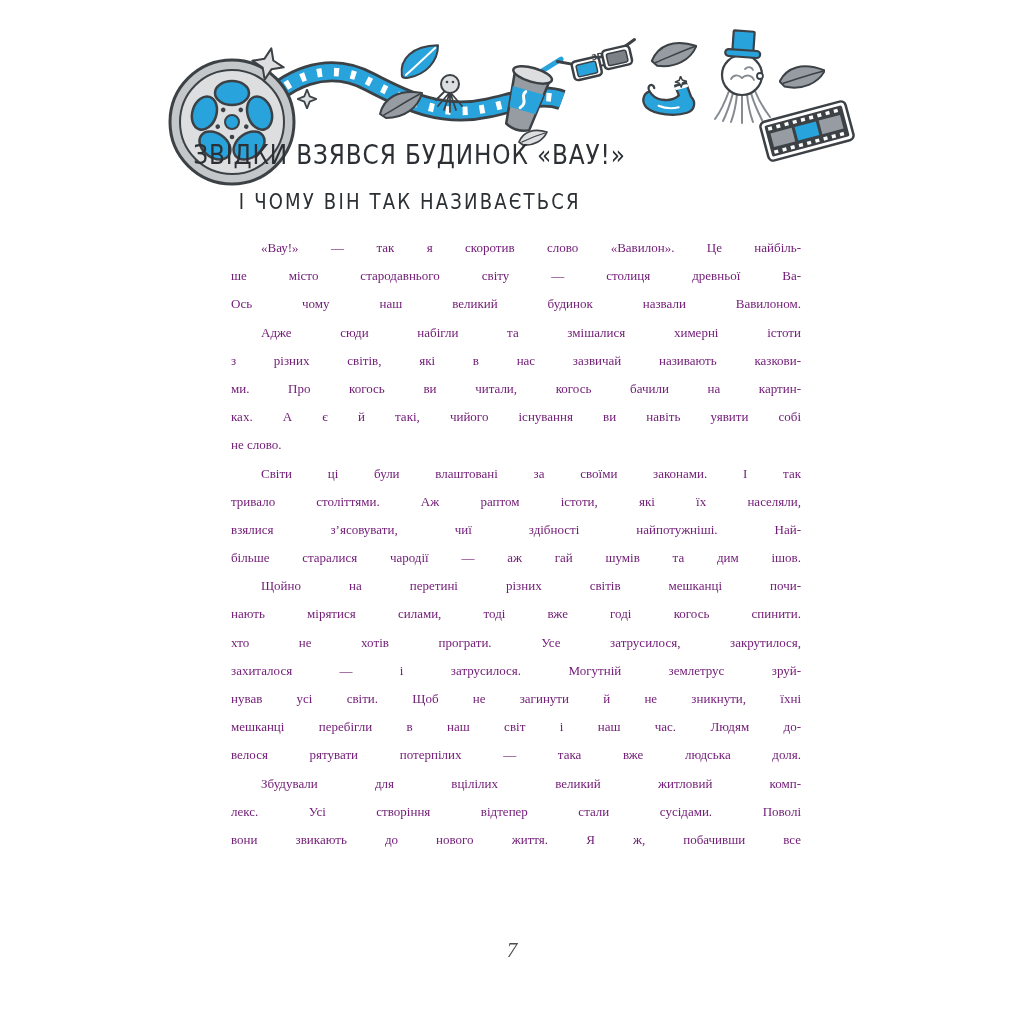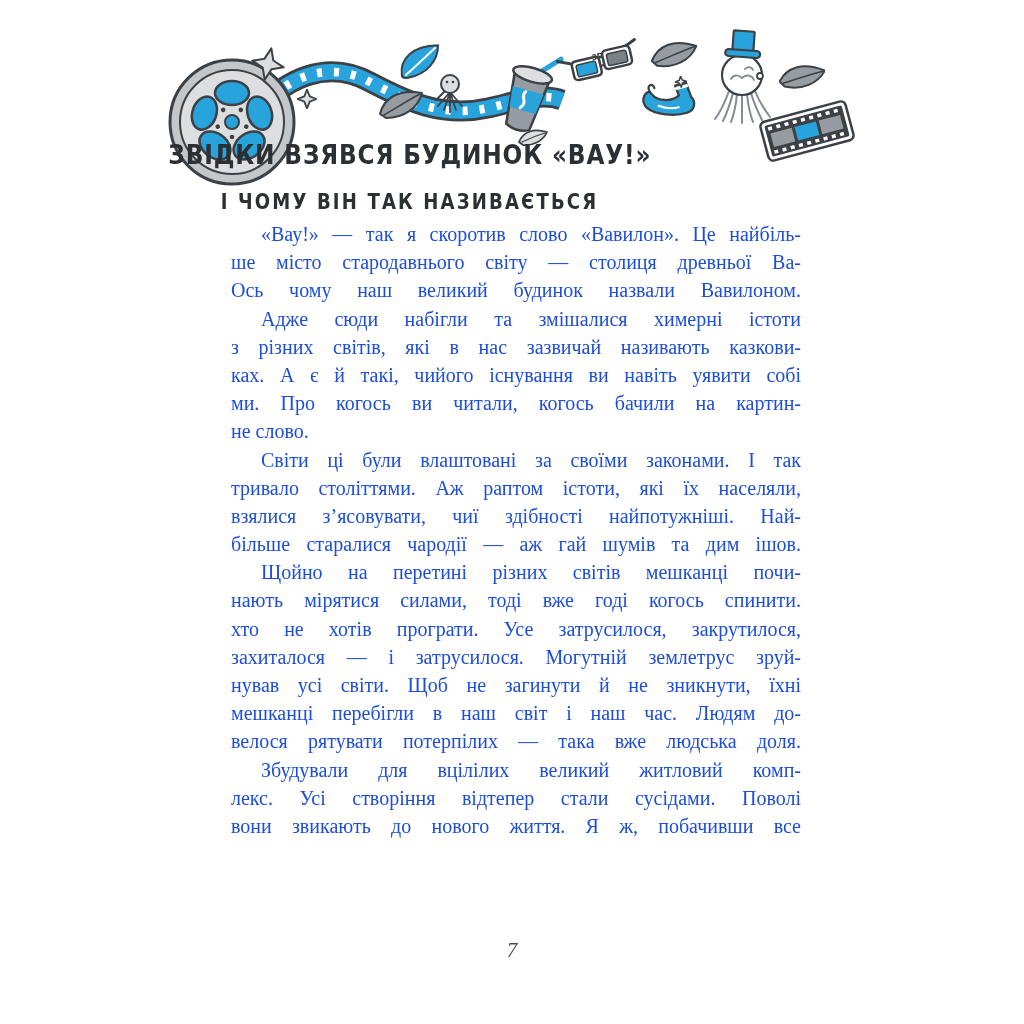--- a/index.html
+++ b/index.html
@@ -6,27 +6,27 @@
   #page{position:relative;width:1024px;height:1024px;background:#fff;overflow:hidden;
         font-family:"Liberation Serif",serif;
         --accent:#29a3dc;--ink:#3c4146;--gray:#969ca1;--light:#dcdee0}
   .deco{position:absolute}
   
   .fa{fill:var(--accent)} .fg{fill:var(--gray)} .fl{fill:var(--light)} .fw{fill:#fff} .fi{fill:var(--ink)} .nf{fill:none}
   .si{stroke:var(--ink)} .sw{stroke:#fff} .sa{stroke:var(--accent)} .sg{stroke:#858b91}
   .rc{stroke-linecap:round;stroke-linejoin:round}
   
   #title{position:absolute;left:0;top:141px;width:820px;text-align:center;
-         font-family:"DejaVu Sans",sans-serif;font-weight:bold;color:#2c3034;
+         font-family:"DejaVu Sans",sans-serif;font-weight:normal;color:#2c3034;
          text-transform:uppercase;line-height:1}
   #title .t1{font-size:27px;letter-spacing:1px}
   #title .t2{font-size:21px;letter-spacing:2.5px;margin-top:24px}
   .title-line{display:inline-block;transform:scaleX(.86)}
   
-  #bodytext{position:absolute;left:231px;top:220px;width:570px;color:#1d4ed8;font-size:20px}
+  #bodytext{position:absolute;left:231px;top:234px;width:570px;color:#701a75;font-size:13px}
   .line{height:28.2px;line-height:28.2px;text-align:justify;text-align-last:justify;overflow:hidden}
   .line.first{text-indent:30px}
   .line.plast{text-align-last:left}
   
   #pagenum{position:absolute;left:0;top:938px;width:1024px;text-align:center;
            font-style:italic;font-size:21px;color:#4b4e52}
 </style>
 </head>
 <body>
 
@@ -163,22 +163,22 @@
 
   <div id="bodytext">
       <div>
         <div class="line first">«Вау!» — так я скоротив слово «Вавилон». Це найбіль-</div>
         <div class="line">ше місто стародавнього світу — столиця древньої Ва-</div>
         <div class="line">Ось чому наш великий будинок назвали Вавилоном.</div>
       </div>
       <div>
         <div class="line first">Адже сюди набігли та змішалися химерні істоти</div>
         <div class="line">з різних світів, які в нас зазвичай називають казкови-</div>
+        <div class="line">ми. Про когось ви читали, когось бачили на картин-</div>
         <div class="line">ках. А є й такі, чийого існування ви навіть уявити собі</div>
-        <div class="line">ми. Про когось ви читали, когось бачили на картин-</div>
         <div class="line plast">не слово.</div>
       </div>
       <div>
         <div class="line first">Світи ці були влаштовані за своїми законами. І так</div>
         <div class="line">тривало століттями. Аж раптом істоти, які їх населяли,</div>
         <div class="line">взялися з’ясовувати, чиї здібності найпотужніші. Най-</div>
         <div class="line">більше старалися чародії — аж гай шумів та дим ішов.</div>
       </div>
       <div>
         <div class="line first">Щойно на перетині різних світів мешканці почи-</div>

